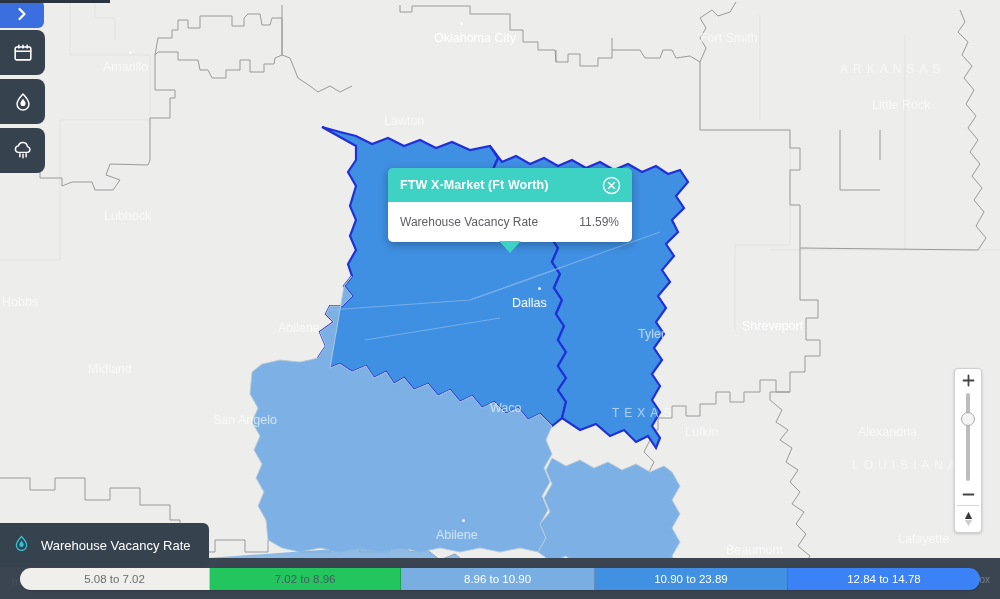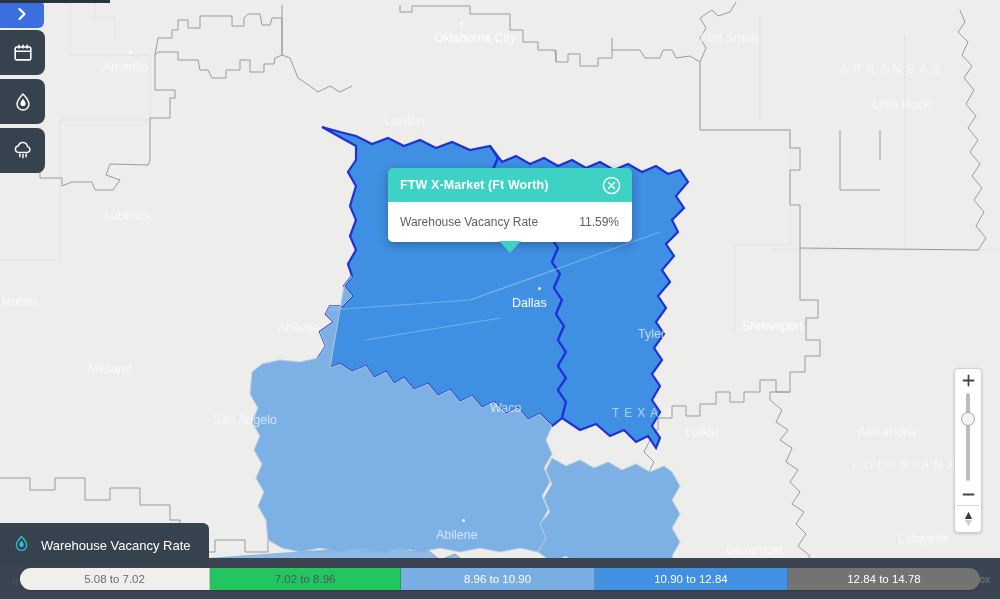--- a/index.html
+++ b/index.html
@@ -497,20 +497,20 @@
       <div class="legend-seg" style="width: 19.8%; background: rgb(240, 239, 236); color: rgb(106, 109, 114);">
         <span>5.08 to 7.02</span>
       </div>
       <div class="legend-seg" style="width: 19.9%; background: #22c55e; color: rgb(75, 88, 100);">
         <span>7.02 to 8.96</span>
       </div>
       <div class="legend-seg" style="width: 20.2%; background: rgb(120, 174, 226); color: rgb(255, 255, 255);">
         <span>8.96 to 10.90</span>
       </div>
       <div class="legend-seg" style="width: 20.1%; background: rgb(65, 144, 226); color: rgb(255, 255, 255);">
-        <span>10.90 to 12.84</span>
+        <span>10.90 to 23.89</span>
       </div>
-      <div class="legend-seg" style="width: 20%; background: #737373; color: rgb(255, 255, 255);">
+      <div class="legend-seg" style="width: 20%; background: #3b82f6; color: rgb(255, 255, 255);">
         <span>12.84 to 14.78</span>
       </div>
     </div>
 
 </div>
 
 </body></html>

